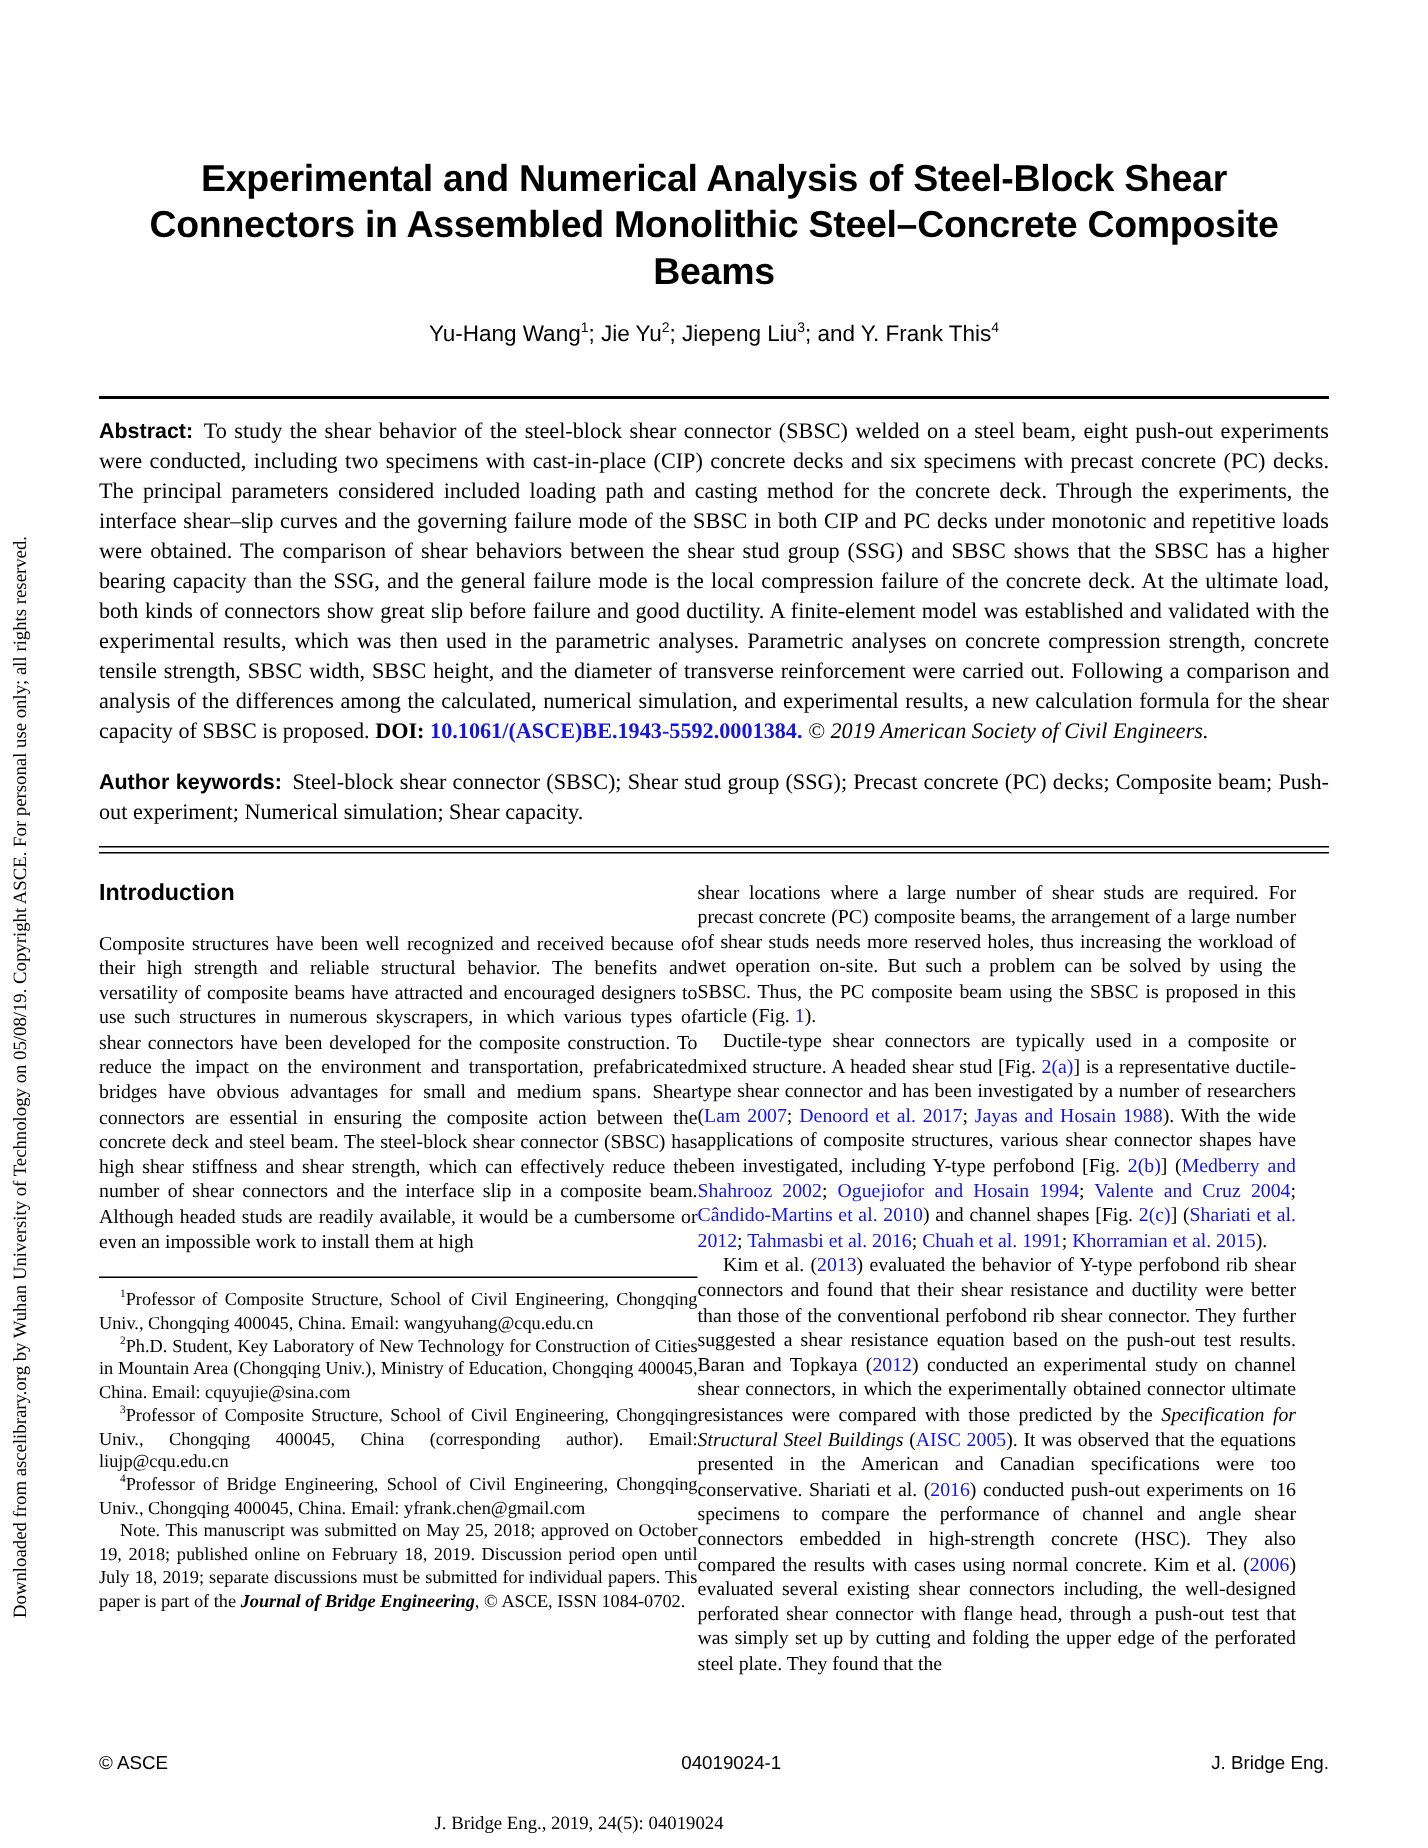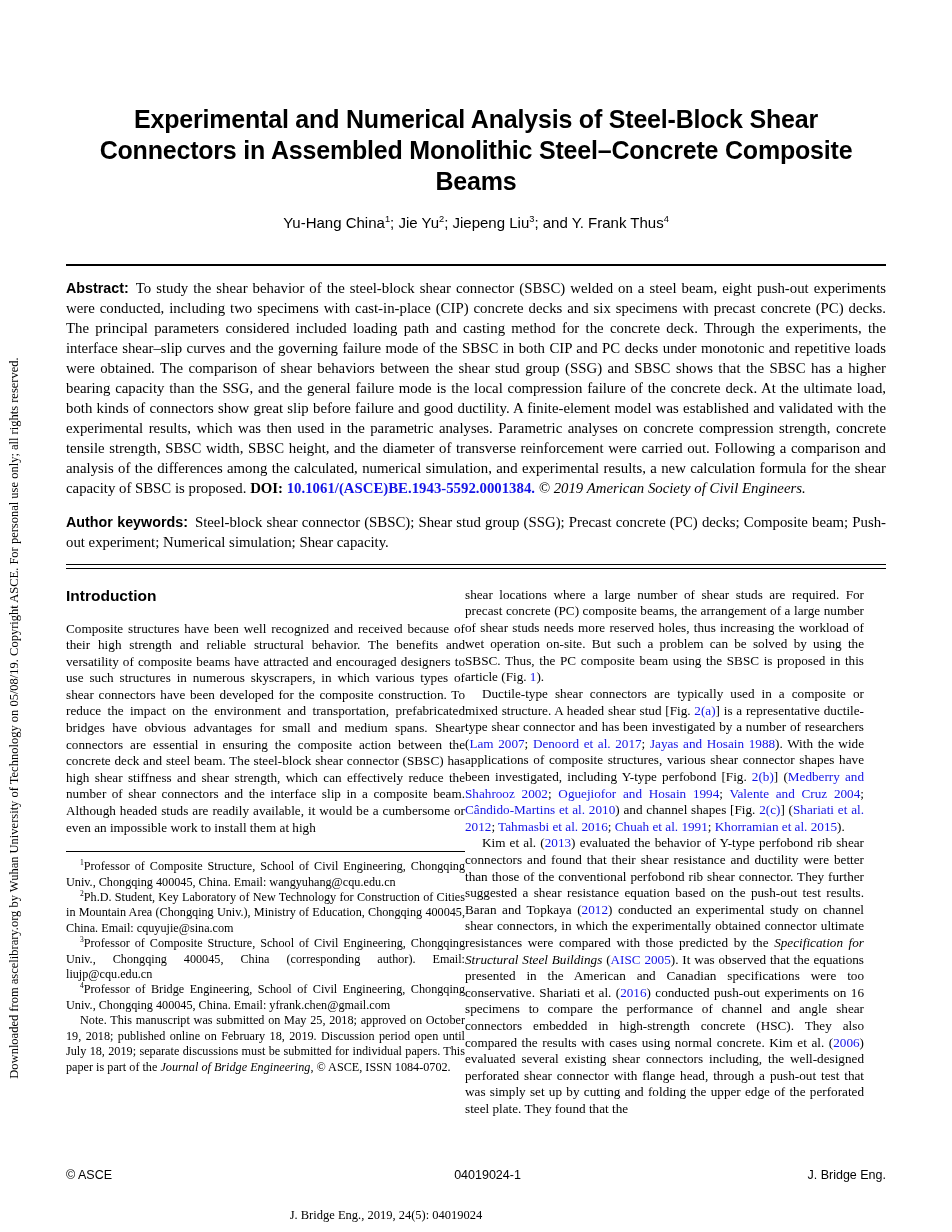--- a/index.html
+++ b/index.html
@@ -74,21 +74,21 @@
   .fn-rule { border-top: 1.3px solid #000; margin: 15px 0 7px 0; }
   .footnote {
     margin: 0;
     font-size: 12.2px; line-height: 15.4px;
     text-align: justify;
     text-indent: 14px;
   }
 
   .seg-bold { font-weight: bold; }
   .seg-italic { font-style: italic; }
-  .seg-bolditalic { font-weight: normal; font-style: italic; }
+  .seg-bolditalic { font-weight: bold; font-style: italic; }
   .seg-link { }
   .seg-boldlink { font-weight: bold; }
 
   .footer-row {
     position: absolute;
     top: 1168px; left: 66px; width: 820px;
     display: flex; justify-content: space-between; align-items: baseline;
     font-family: "Liberation Sans", sans-serif;
     font-size: 12.5px;
   }
@@ -104,21 +104,21 @@
 <body>
 
 <div class="page">
 
   <div class="side-text">Downloaded from ascelibrary.org by Wuhan University of Technology on 05/08/19. Copyright ASCE. For personal use only; all rights reserved.</div>
 
   <div class="content">
 
     <h1 class="title">Experimental and Numerical Analysis of Steel-Block Shear Connectors in Assembled Monolithic Steel–Concrete Composite Beams</h1>
 
-    <div class="authors"><span>Yu-Hang China</span><sup>1</sup><span>; Jie Yu</span><sup>2</sup><span>; Jiepeng Liu</span><sup>3</sup><span>; and Y. Frank Thus</span><sup>4</sup></div>
+    <div class="authors"><span>Yu-Hang Wang</span><sup>1</sup><span>; Jie Yu</span><sup>2</sup><span>; Jiepeng Liu</span><sup>3</sup><span>; and Y. Frank This</span><sup>4</sup></div>
 
     <div class="rule-thick"></div>
 
     <p class="abstract"><span class="lbl">Abstract:</span><span><span>To study the shear behavior of the steel-block shear connector (SBSC) welded on a steel beam, eight push-out experiments were conducted, including two specimens with cast-in-place (CIP) concrete decks and six specimens with precast concrete (PC) decks. The principal parameters considered included loading path and casting method for the concrete deck. Through the experiments, the interface shear–slip curves and the governing failure mode of the SBSC in both CIP and PC decks under monotonic and repetitive loads were obtained. The comparison of shear behaviors between the shear stud group (SSG) and SBSC shows that the SBSC has a higher bearing capacity than the SSG, and the general failure mode is the local compression failure of the concrete deck. At the ultimate load, both kinds of connectors show great slip before failure and good ductility. A finite-element model was established and validated with the experimental results, which was then used in the parametric analyses. Parametric analyses on concrete compression strength, concrete tensile strength, SBSC width, SBSC height, and the diameter of transverse reinforcement were carried out. Following a comparison and analysis of the differences among the calculated, numerical simulation, and experimental results, a new calculation formula for the shear capacity of SBSC is proposed. </span><span class="seg-bold">DOI: </span><span class="seg-boldlink" style="color: rgb(20, 20, 230);">10.1061/(ASCE)BE.1943-5592.0001384.</span><span> </span><span class="seg-italic">© 2019 American Society of Civil Engineers.</span></span></p>
 
     <p class="keywords"><span class="lbl">Author keywords:</span><span>Steel-block shear connector (SBSC); Shear stud group (SSG); Precast concrete (PC) decks; Composite beam; Push-out experiment; Numerical simulation; Shear capacity.</span></p>
 
     <div class="rule-double"></div>
 
     <div class="columns">

